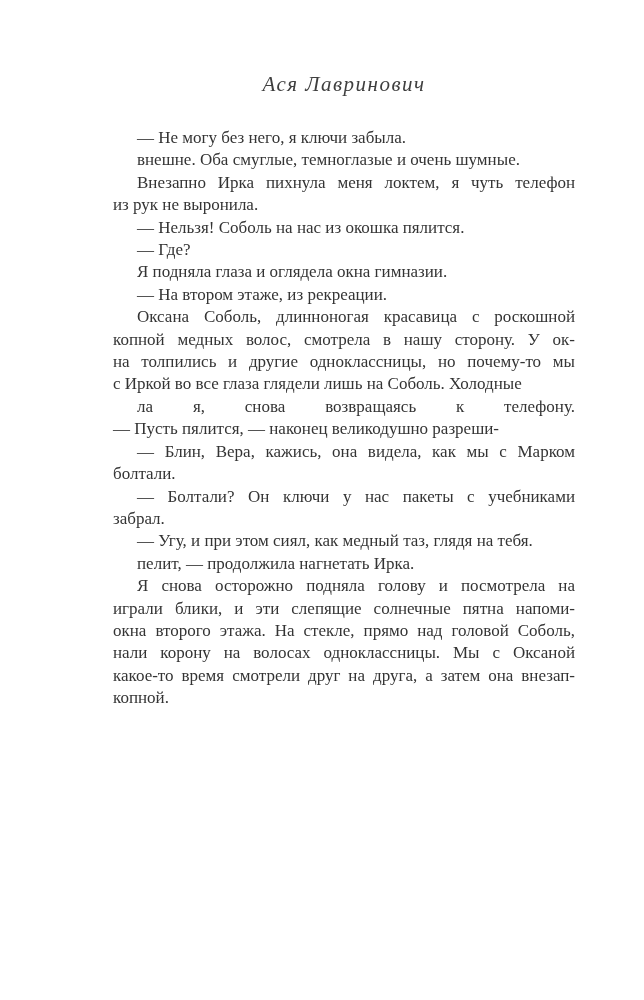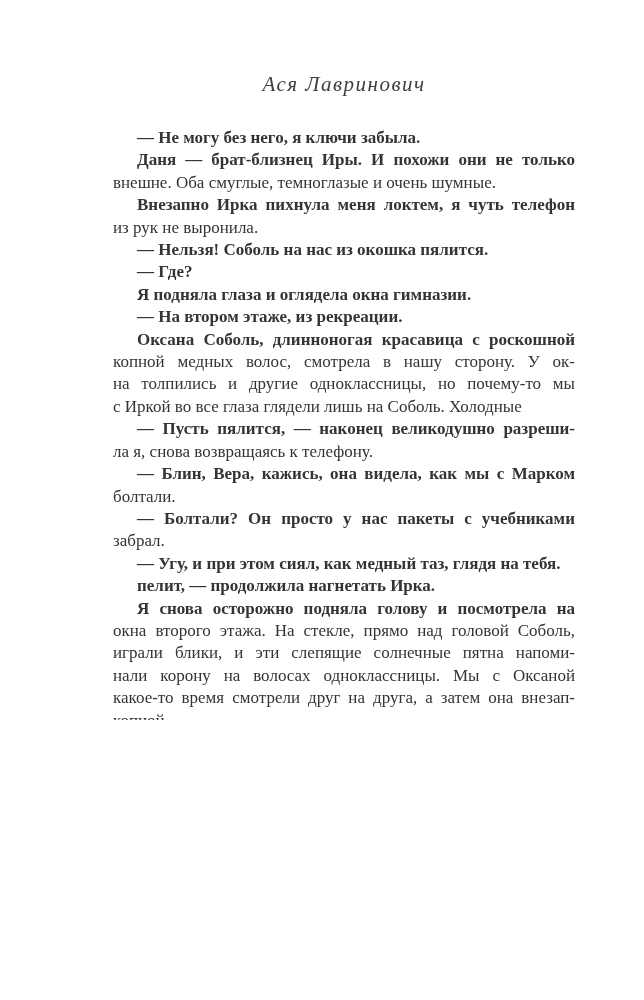--- a/index.html
+++ b/index.html
@@ -36,21 +36,20 @@
   .para {
     margin: 0;
   }
   .line {
     text-align: justify;
     text-align-last: justify;
     white-space: nowrap;
   }
   .para > .line:first-child {
     text-indent: 24px;
-    font-weight: bold;
   }
   .para > .line:last-child {
     text-align-last: left;
   }
   .page-number {
     position: absolute;
     left: 112px;
     top: 879px;
     font-weight: bold;
     font-size: 16px;
@@ -61,21 +60,20 @@
 <body>
 
 <div class="page" style="background: rgb(255, 255, 255); color: rgb(52, 52, 52);">
   <div class="running-header" style="color: rgb(63, 63, 63);">Ася Лавринович</div>
 
   <div class="text-block">
       <div class="para">
         <div class="line">— Не могу без него, я ключи забыла.</div>
       </div>
       <div class="para">
-        <div class="line">Даня — брат-близнец Иры. И похожи они не только</div>
         <div class="line">внешне. Оба смуглые, темноглазые и очень шумные.</div>
       </div>
       <div class="para">
         <div class="line">Внезапно Ирка пихнула меня локтем, я чуть телефон</div>
         <div class="line">из рук не выронила.</div>
       </div>
       <div class="para">
         <div class="line">— Нельзя! Соболь на нас из окошка пялится.</div>
       </div>
       <div class="para">
@@ -87,41 +85,41 @@
       <div class="para">
         <div class="line">— На втором этаже, из рекреации.</div>
       </div>
       <div class="para">
         <div class="line">Оксана Соболь, длинноногая красавица с роскошной</div>
         <div class="line">копной медных волос, смотрела в нашу сторону. У ок-</div>
         <div class="line">на толпились и другие одноклассницы, но почему-то мы</div>
         <div class="line">с Иркой во все глаза глядели лишь на Соболь. Холодные</div>
       </div>
       <div class="para">
+        <div class="line">ла я, снова возвращаясь к телефону.</div>
         <div class="line">— Пусть пялится, — наконец великодушно разреши-</div>
-        <div class="line">ла я, снова возвращаясь к телефону.</div>
       </div>
       <div class="para">
         <div class="line">— Блин, Вера, кажись, она видела, как мы с Марком</div>
         <div class="line">болтали.</div>
       </div>
       <div class="para">
-        <div class="line">— Болтали? Он просто у нас пакеты с учебниками</div>
+        <div class="line">— Болтали? Он ключи у нас пакеты с учебниками</div>
         <div class="line">забрал.</div>
       </div>
       <div class="para">
         <div class="line">— Угу, и при этом сиял, как медный таз, глядя на тебя.</div>
       </div>
       <div class="para">
         <div class="line">пелит, — продолжила нагнетать Ирка.</div>
       </div>
       <div class="para">
         <div class="line">Я снова осторожно подняла голову и посмотрела на</div>
+        <div class="line">играли блики, и эти слепящие солнечные пятна напоми-</div>
         <div class="line">окна второго этажа. На стекле, прямо над головой Соболь,</div>
-        <div class="line">играли блики, и эти слепящие солнечные пятна напоми-</div>
         <div class="line">нали корону на волосах одноклассницы. Мы с Оксаной</div>
         <div class="line">какое-то время смотрели друг на друга, а затем она внезап-</div>
         <div class="line">копной.</div>
       </div>
     </div>
 
   <div class="page-number" style="color: #14532d;">10</div>
 </div>
 
 </body></html>

